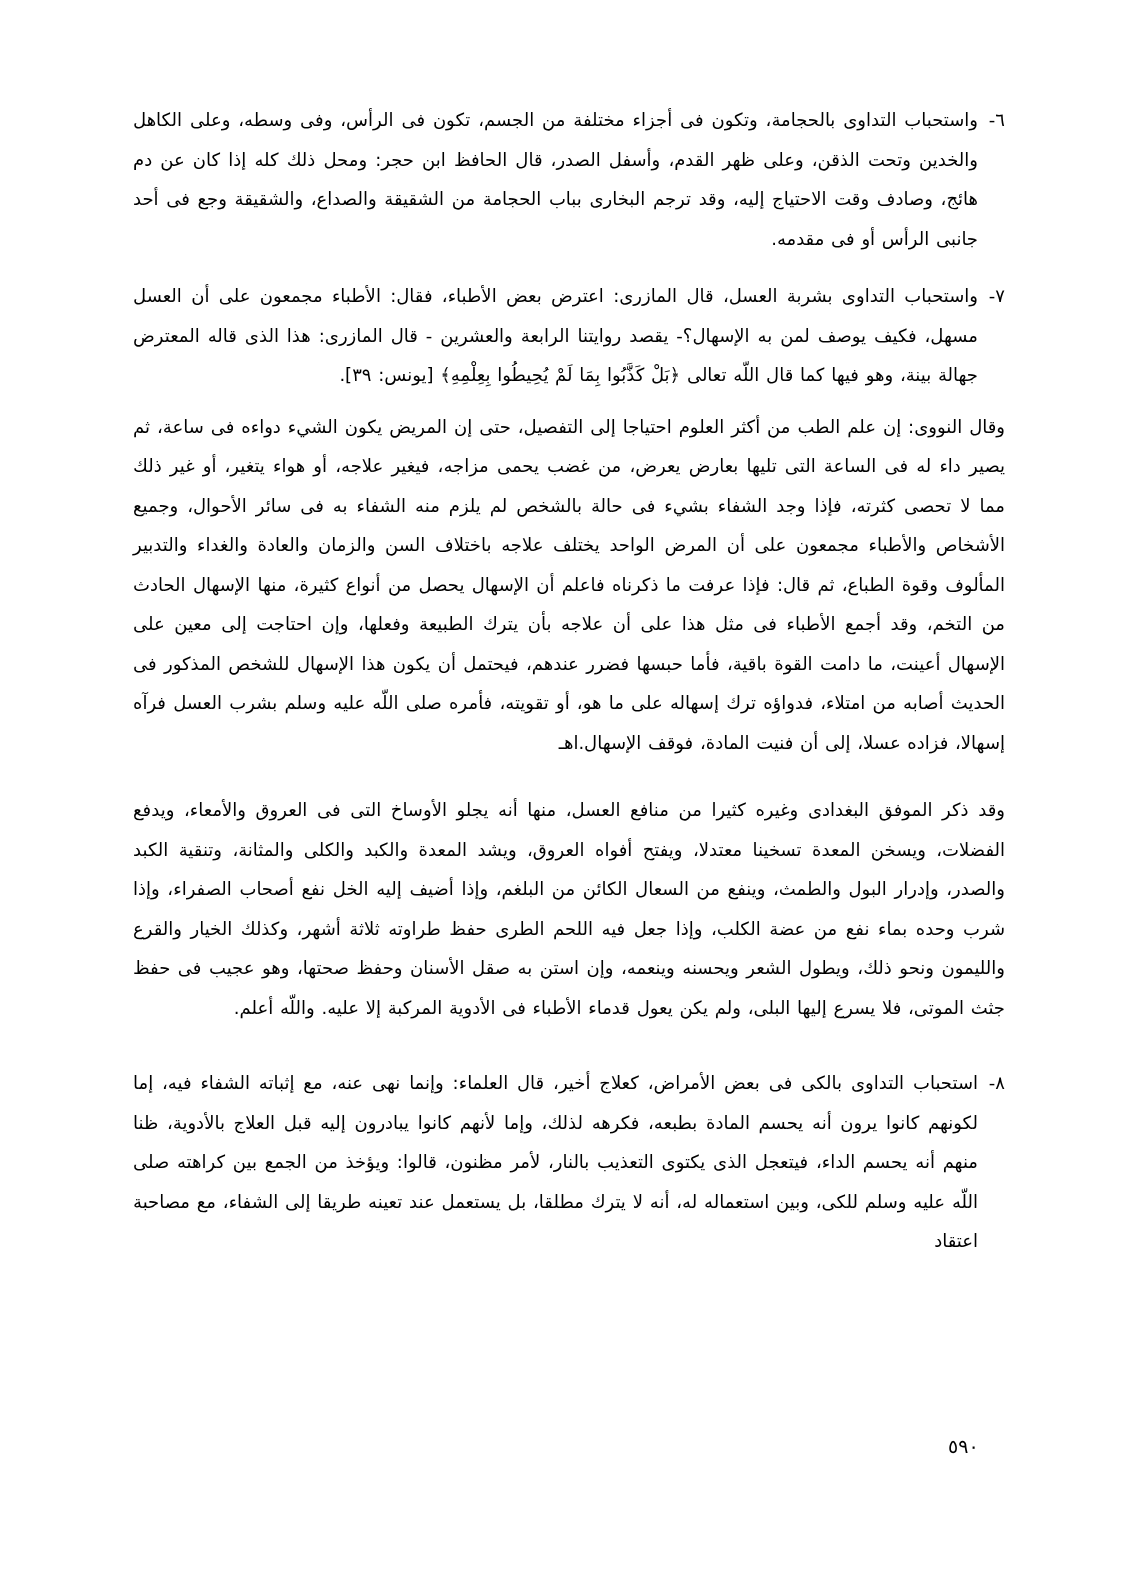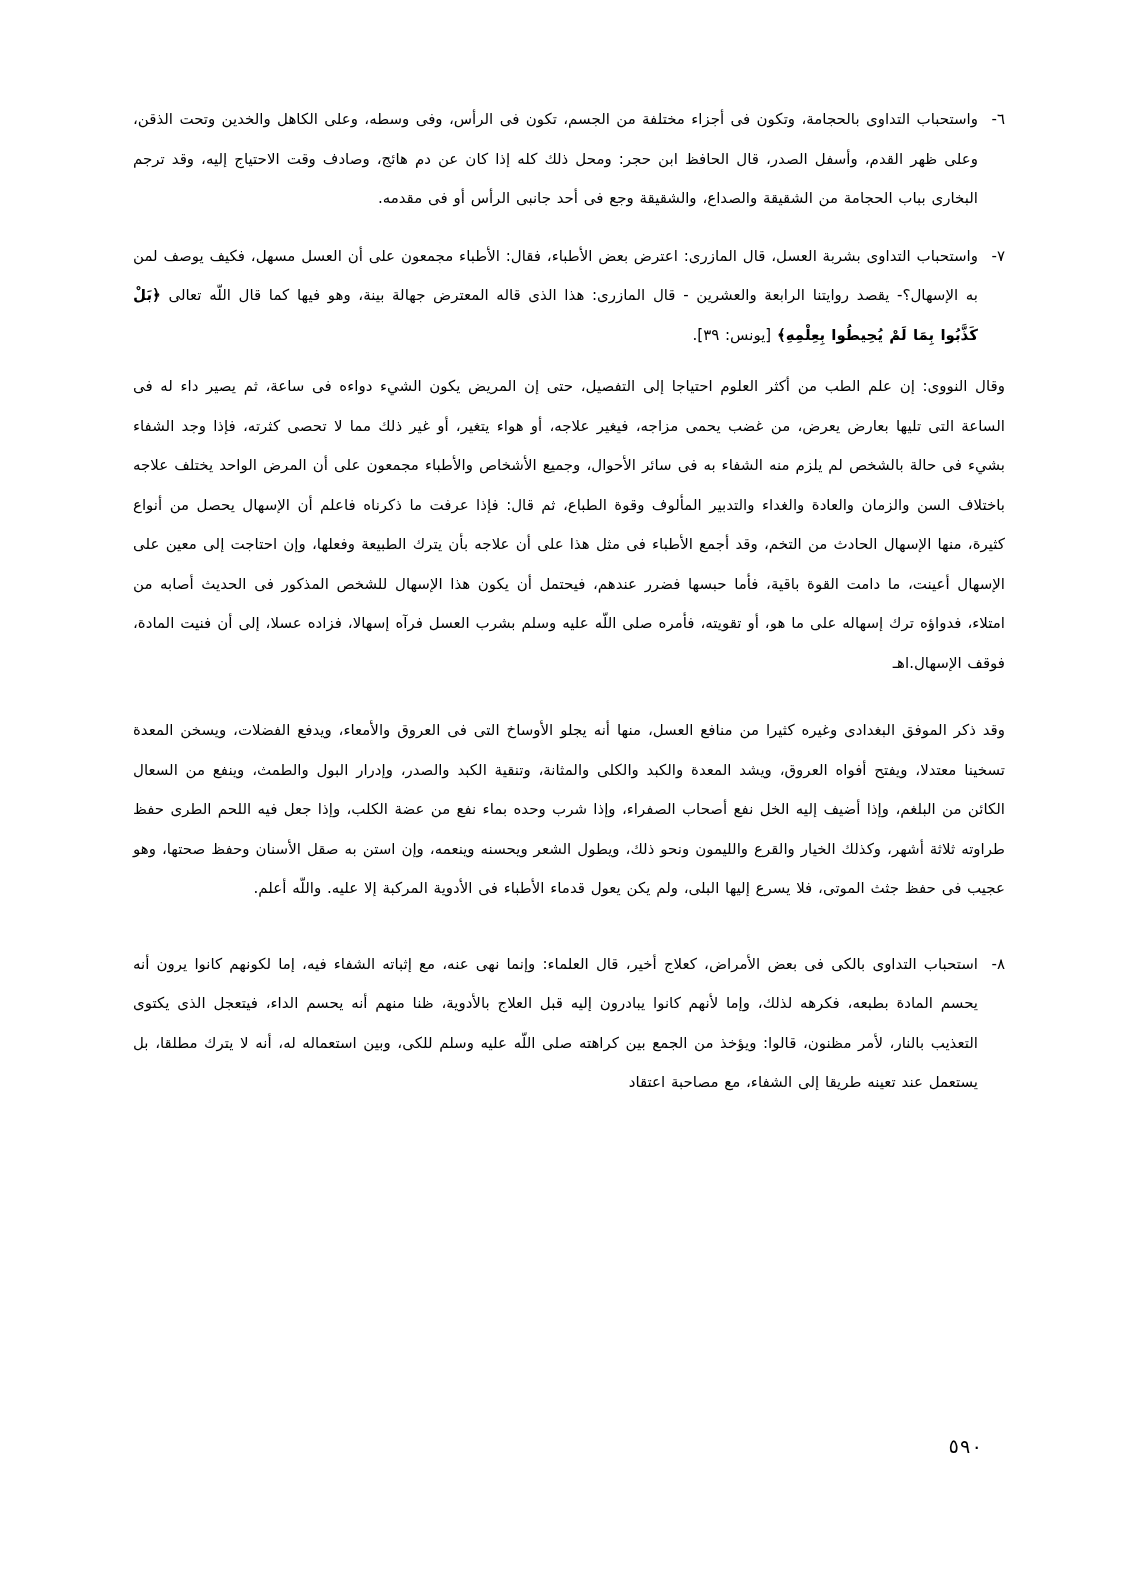--- a/index.html
+++ b/index.html
@@ -18,47 +18,47 @@
     .page {
       position: absolute;
       left: 133px;
       top: 100px;
       width: 872px;
       direction: rtl;
       text-align: justify;
       text-align-last: right;
     }
     .para {
-      font-size: 15px;
+      font-size: 18px;
       line-height: 39.5px;
       margin: 0;
       word-spacing: 1px;
     }
     .para + .para { margin-top: 12px; }
     .numbered {
       padding-right: 27px;
       text-indent: -27px;
     }
     .num {
       display: inline-block;
       text-indent: 0;
       width: 27px;
       text-align: right;
     }
     .verse {
-      font-weight: bold;
+      font-weight: normal;
     }
     .page-number {
       position: absolute;
       left: 948px;
       top: 1435px;
       font-size: 19px;
       direction: rtl;
       letter-spacing: 2px;
-      font-family: Liberation Mono, monospace;
+      font-family: Liberation Sans, sans-serif;
     }
     #p1 { margin-top: 0; }
     #p2 { margin-top: 18px; }
     #p3 { }
     #p4 { margin-top: 28px; }
     #p5 { margin-top: 36px; }
   </style>
 </head>
 <body>
 

